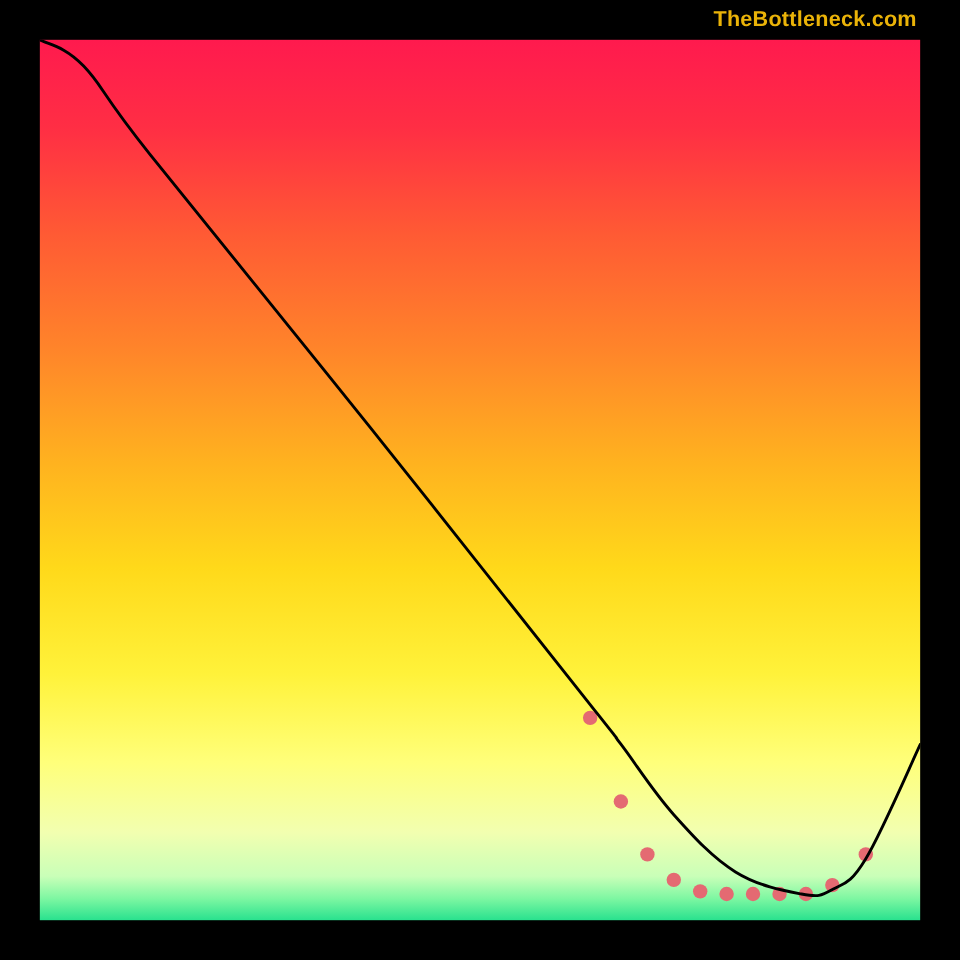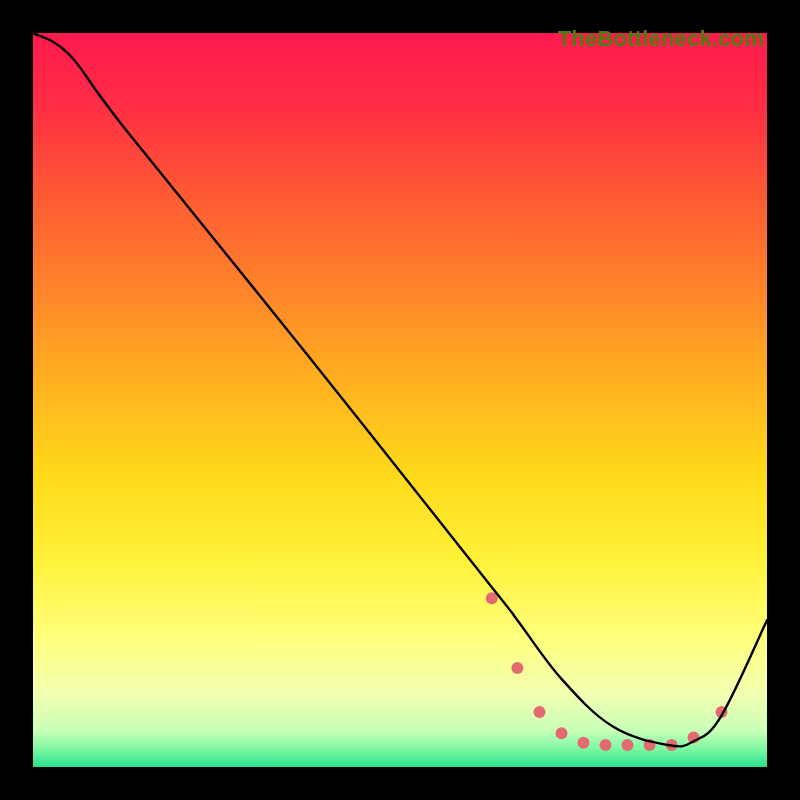--- a/index.html
+++ b/index.html
@@ -30,25 +30,24 @@
     left: 0;
     top: 0;
     width: 100%;
     height: 100%;
   }
   .watermark {
     position: absolute;
     top: 6px;
     right: 36px;
     font-family: Arial, Helvetica, sans-serif;
-    font-size: 22px;
+    font-size: 18px;
     font-weight: bold;
-    color: #4d7c0f;
+    color: #eab308;
     letter-spacing: 0.2px;
-    margin-top: 20px;
   }
   svg.curve-layer {
     position: absolute;
     left: 0;
     top: 0;
     width: 100%;
     height: 100%;
   }
 </style>
 </head>

